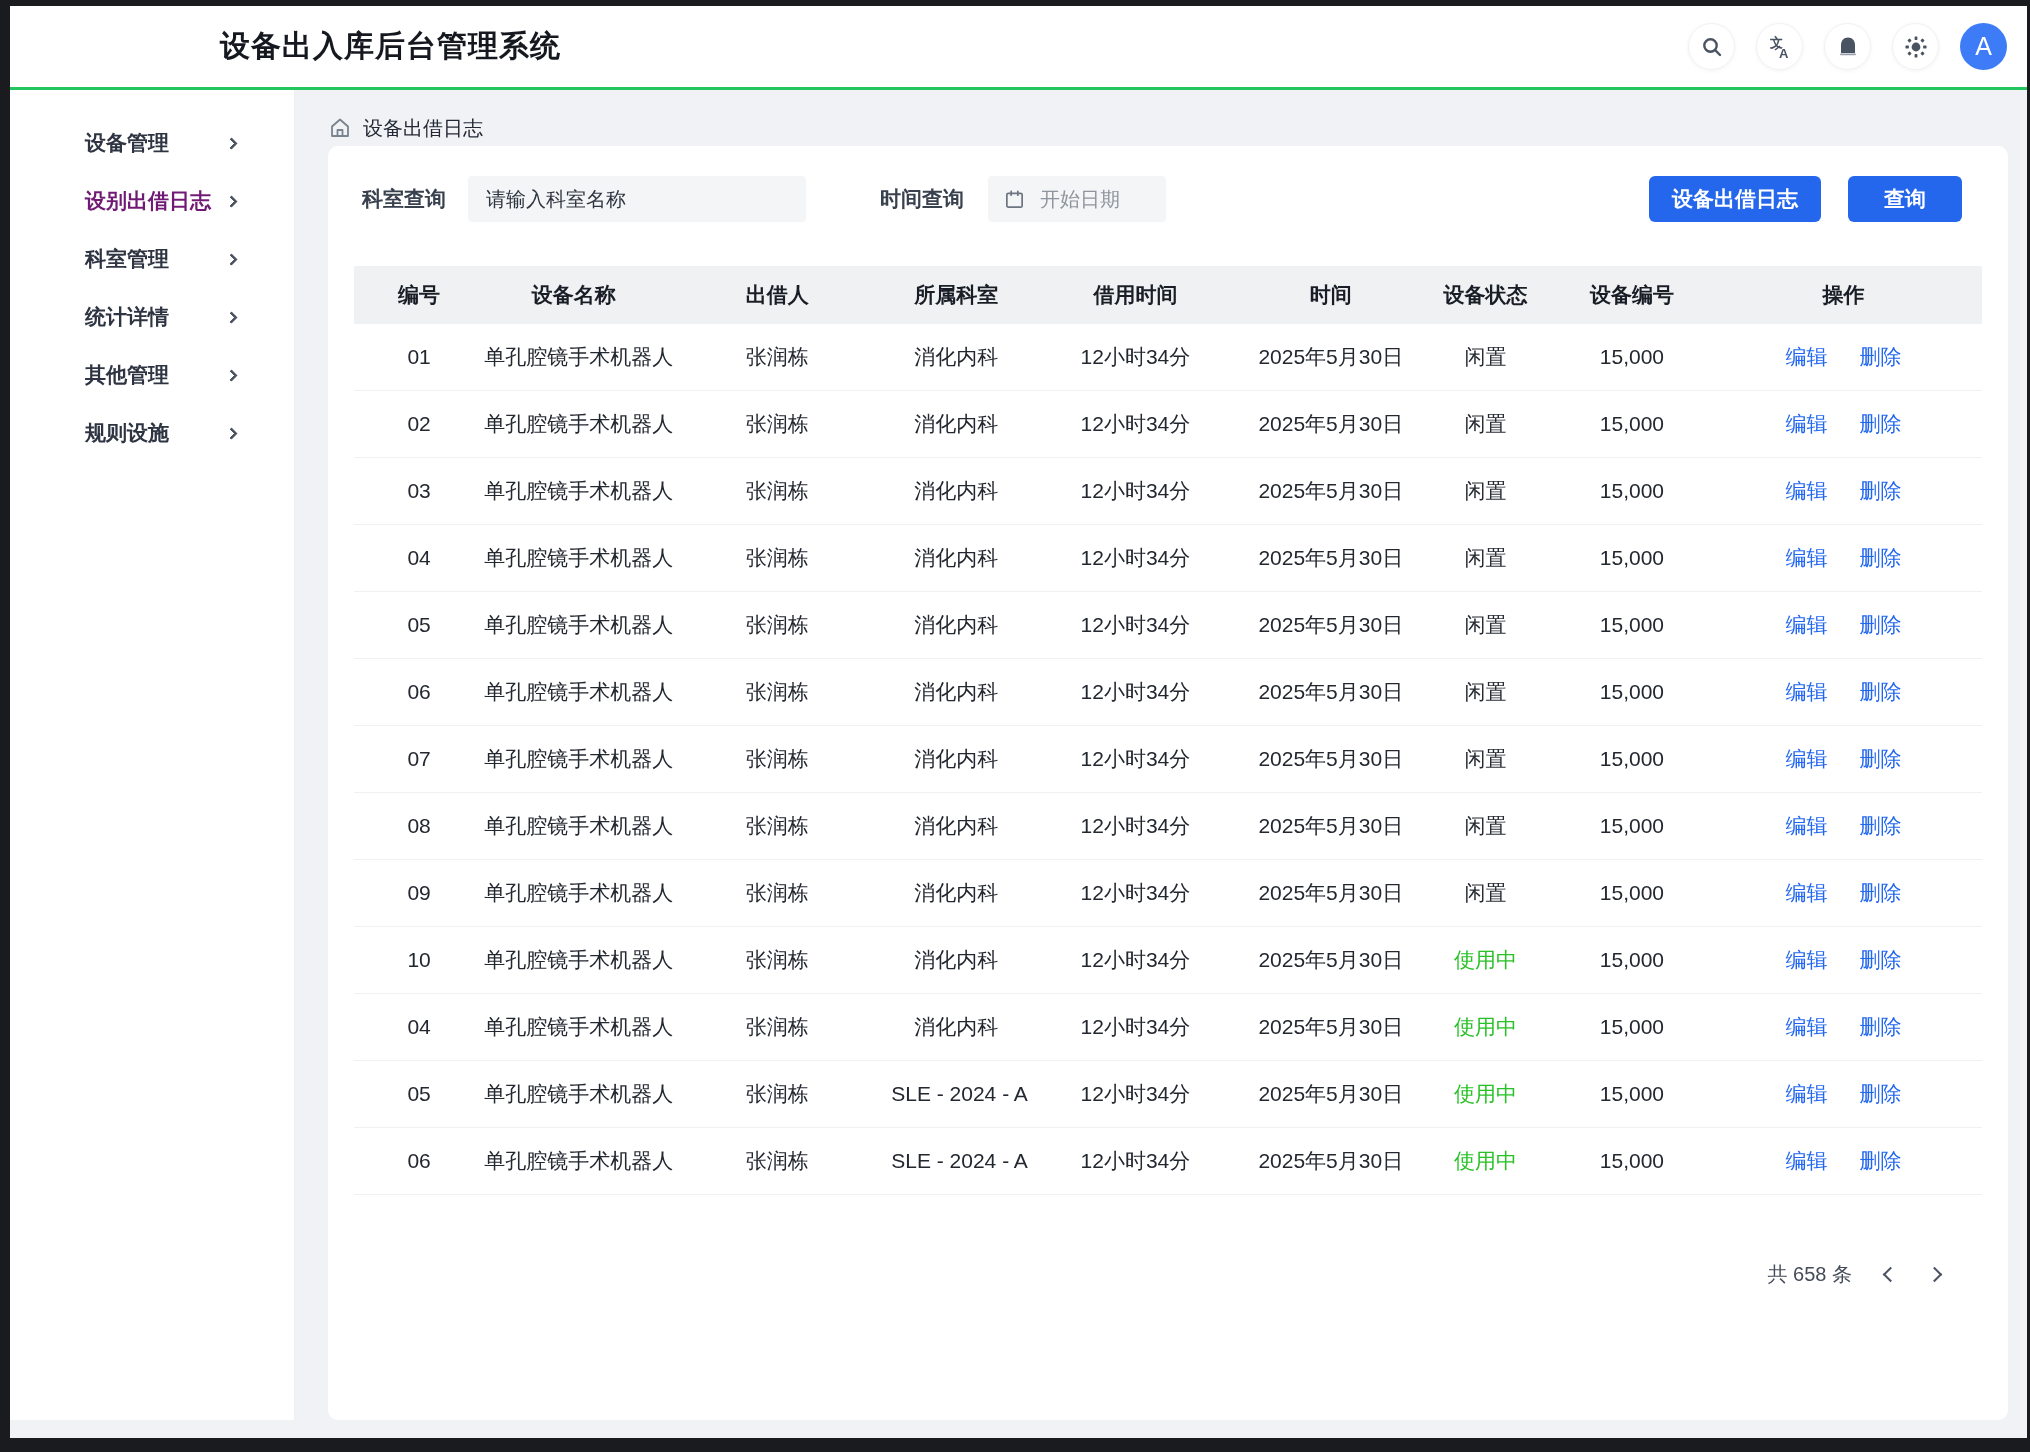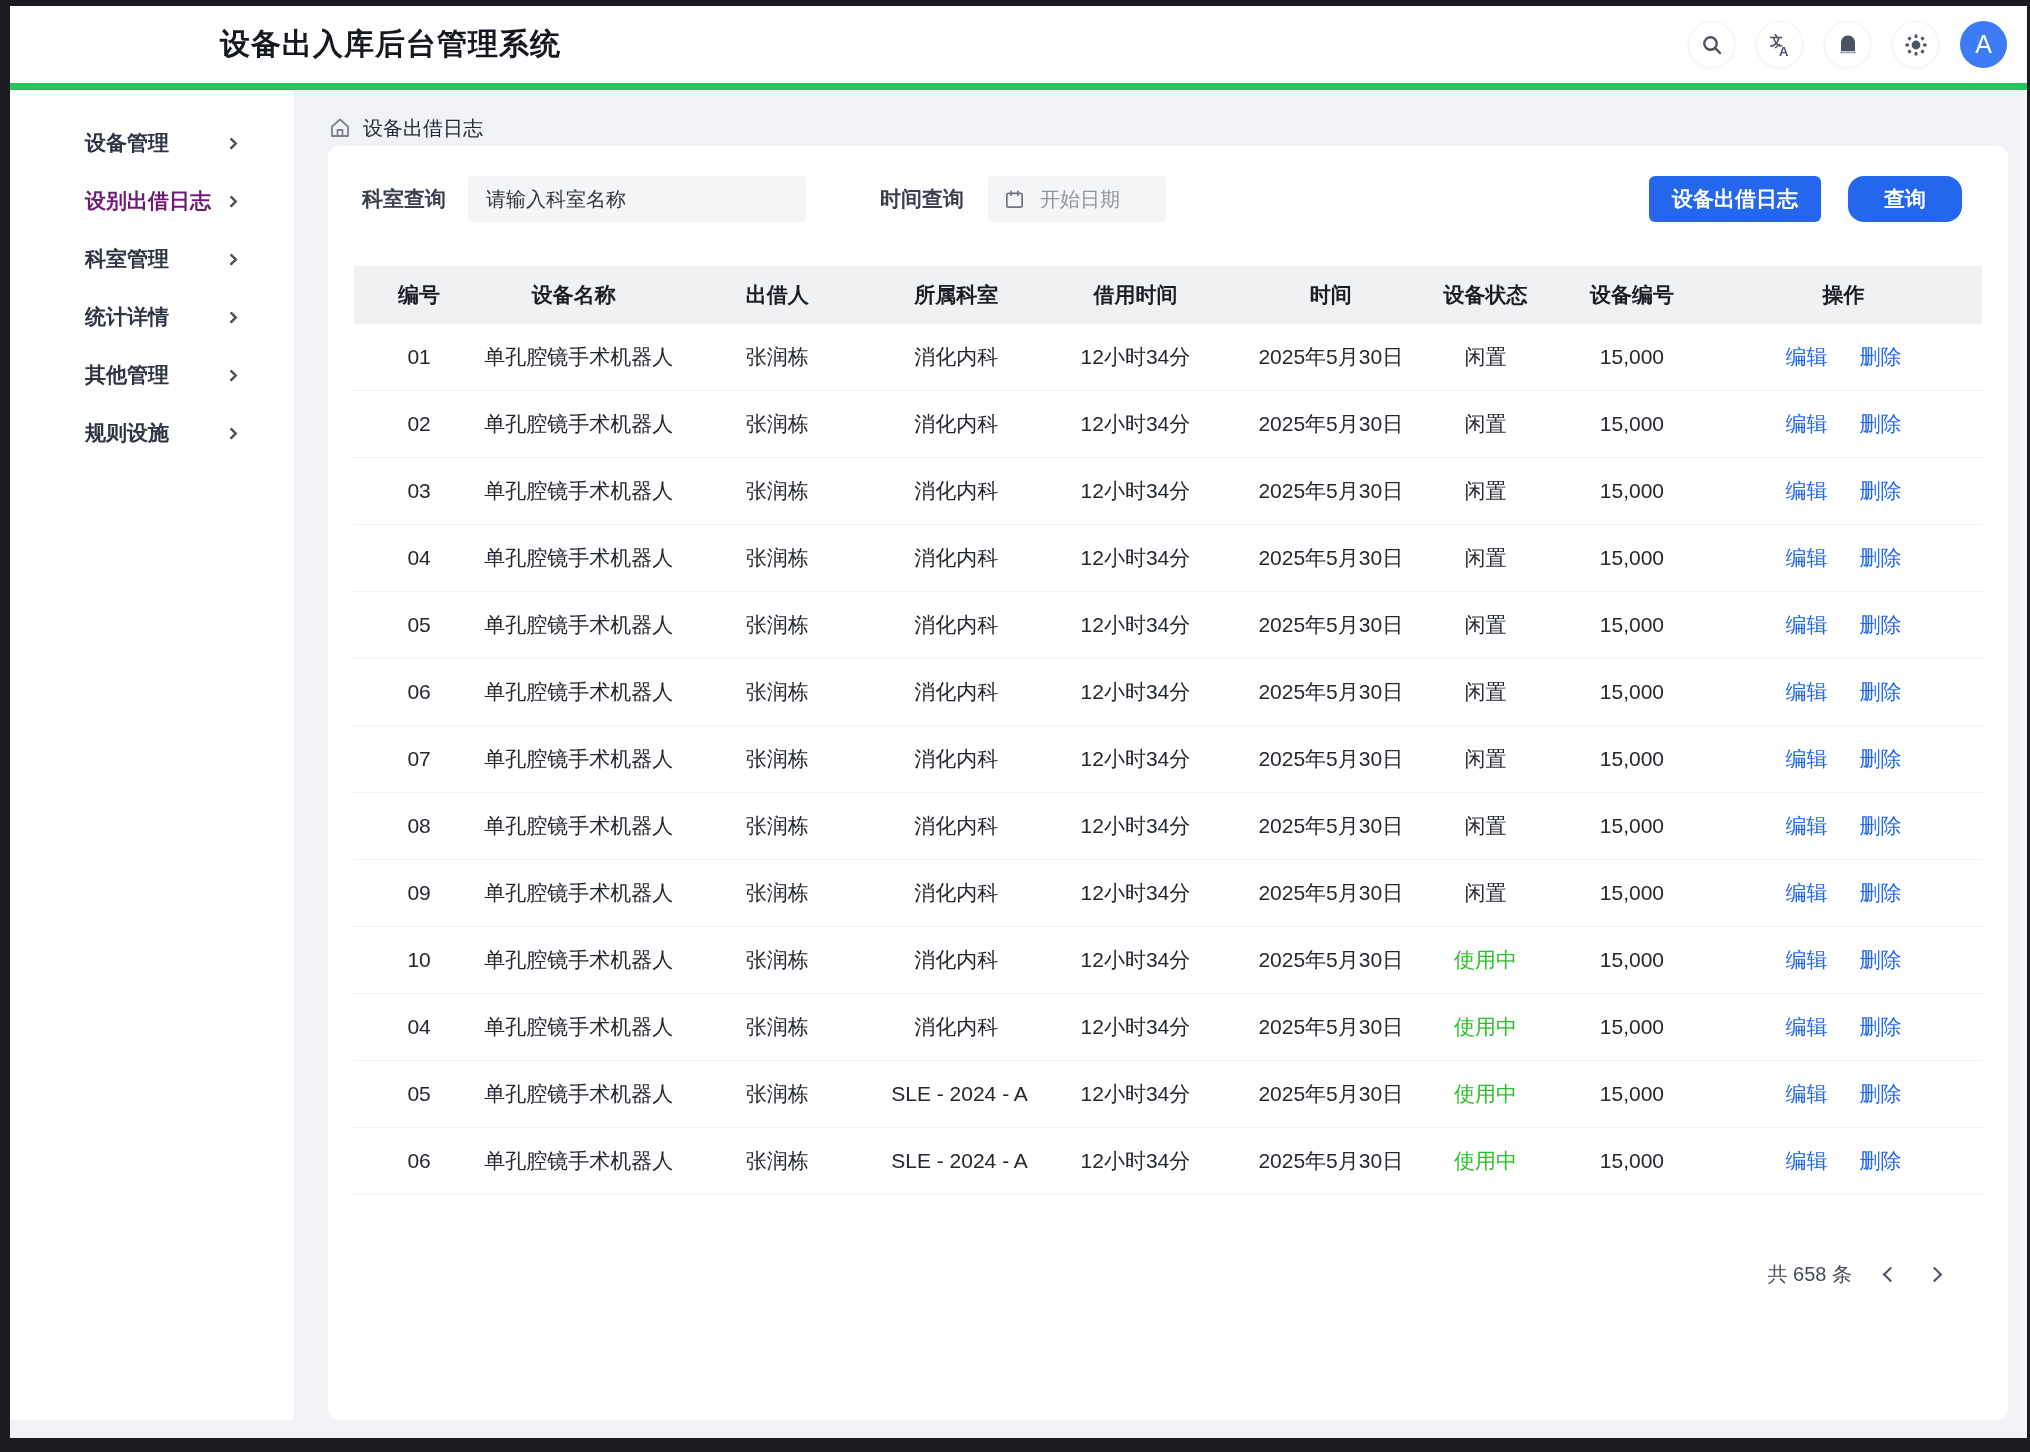--- a/index.html
+++ b/index.html
@@ -8,21 +8,21 @@
     background:#1a1b1e;
     font-family:"Liberation Sans","DejaVu Sans",sans-serif;
     position:relative; overflow:hidden;
   }
   .screen {
     position:absolute; top:6px; left:10px; right:3px; bottom:14px;
     background:#f0f2f5; display:flex; flex-direction:column; overflow:hidden;
   }
   
   .header {
-    flex:0 0 84px; background:#ffffff; border-bottom:7px solid #22c55e;
+    flex:0 0 84px; background:#ffffff; border-bottom:3px solid #22c55e;
     display:flex; align-items:center;
   }
   .header-title {
     margin-left:210px; font-size:30px; font-weight:700; color:#15181f; letter-spacing:1px;
   }
   .header-actions { margin-left:auto; margin-right:20px; display:flex; align-items:center; gap:21px; }
   .icon-btn {
     width:47px; height:47px; border-radius:50%; background:#fff;
     border:1px solid #f1f2f5; box-shadow:0 1px 4px rgba(20,30,50,0.05);
     display:flex; align-items:center; justify-content:center; cursor:pointer;
@@ -72,21 +72,21 @@
     display:flex; align-items:center; padding:0 16px; gap:15px; cursor:pointer;
   }
   .date-placeholder { font-size:20px; color:#8f959e; }
   .filters-spacer { flex:1; }
   .btn {
     height:46px; padding:0 23px; border:none; border-radius:6px; cursor:pointer;
     background:#2467ec; color:#fff; font-size:21px; font-weight:600;
     font-family:"Liberation Sans","DejaVu Sans",sans-serif;
   }
   .btn + .btn { margin-left:27px; }
-  .btn.query { padding:0 36px;border-radius:16px; }
+  .btn.query { padding:0 36px; }
   
   .table { margin-top:44px; }
   .thead {
     display:flex; align-items:center; height:58px; background:#f0f1f3;
     font-size:21px; font-weight:700; color:#181d26;
   }
   .tr {
     display:flex; align-items:center; height:67px;
     border-bottom:1px solid #f0f1f4; font-size:21px; color:#23272f;
   }

